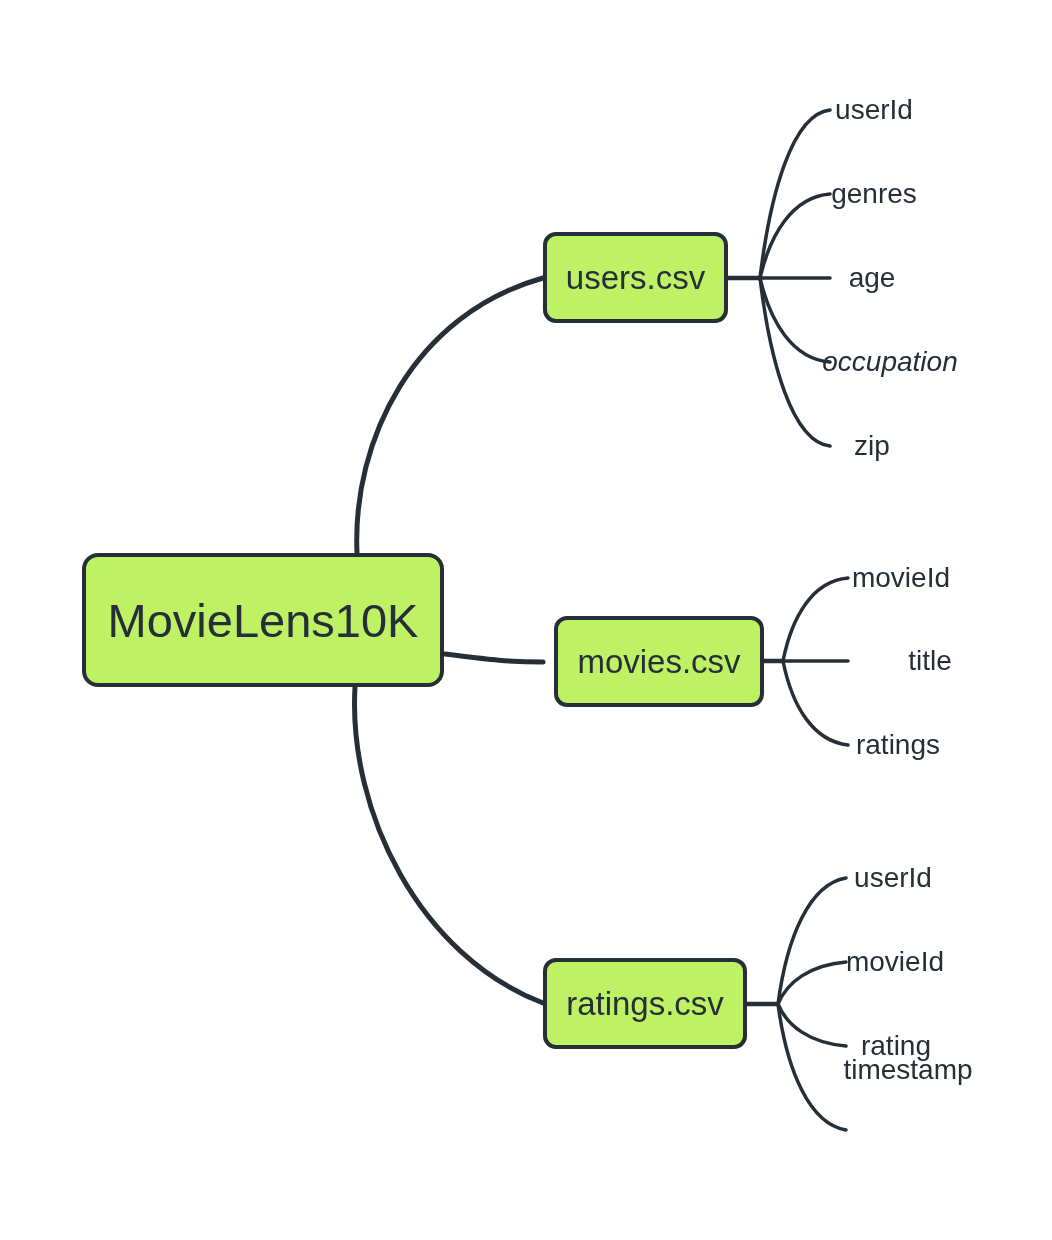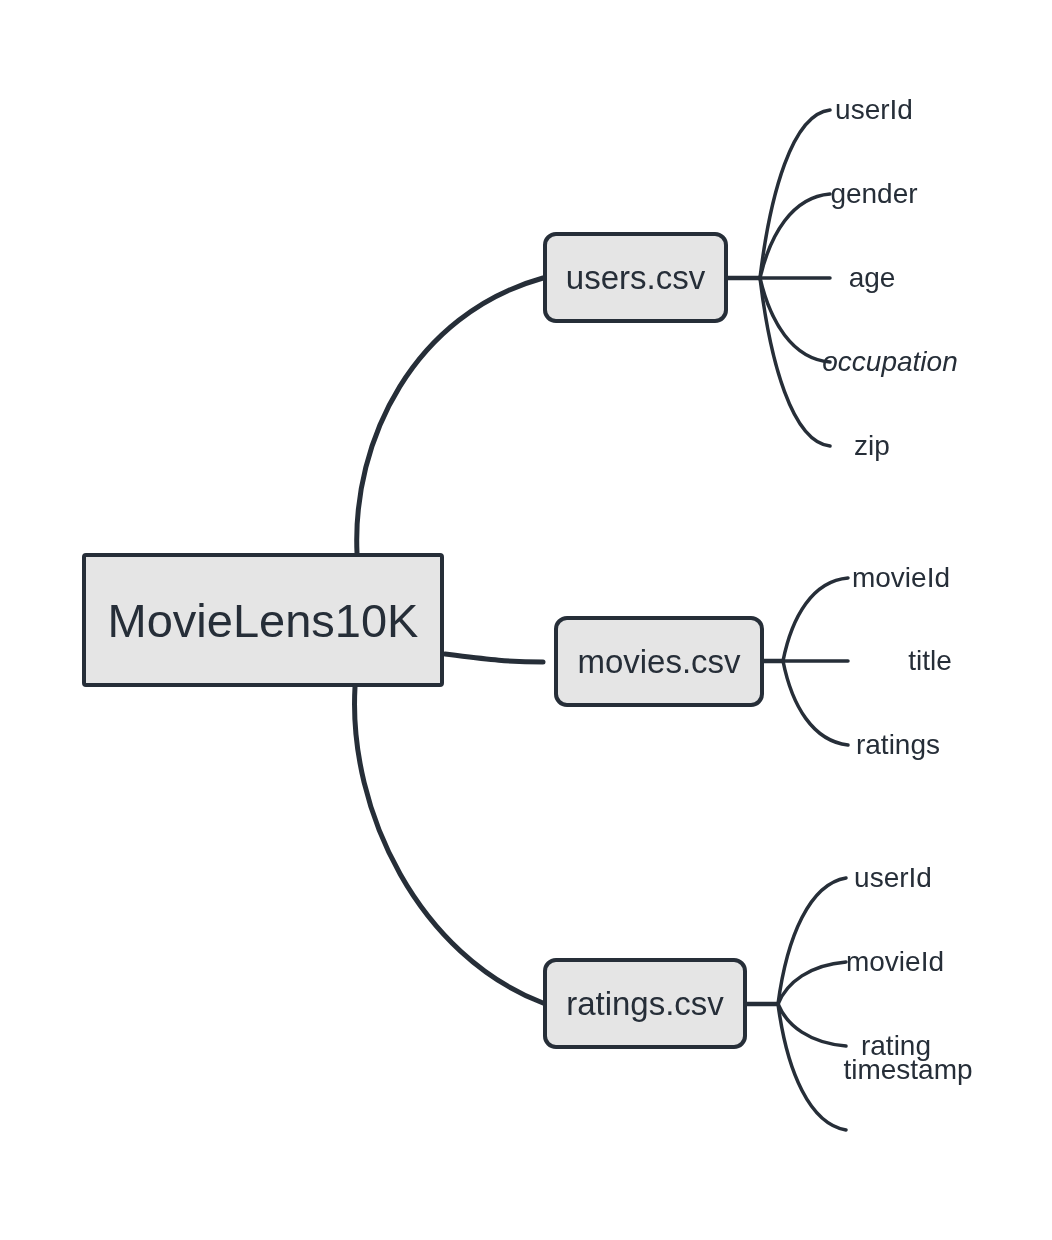--- a/index.html
+++ b/index.html
@@ -29,30 +29,30 @@
     stroke-linecap: round;
   }
   .edge-main { stroke-width: 5px; }
   .edge-stub { stroke-width: 4.5px; }
   .edge-leaf { stroke-width: 3.5px; }
   .node {
     position: absolute;
     display: flex;
     align-items: center;
     justify-content: center;
-    background: #e5e5e5;
+    background: #bef264;
     border: 4px solid #262e38;
     box-sizing: border-box;
   }
   .node-root {
     left: 82px;
     top: 553px;
     width: 362px;
     height: 134px;
-    border-radius: 4px;
+    border-radius: 16px;
     font-size: 47px;
   }
   .node-file {
     border-radius: 13px;
     font-size: 33px;
   }
   .node-users   { left: 543px; top: 232px; width: 185px; height: 91px; }
   .node-movies  { left: 543px; top: 616px; width: 210px; height: 91px; margin-left: 11px; }
   .node-ratings { left: 543px; top: 958px; width: 204px; height: 91px; }
   .leaf {
@@ -100,21 +100,21 @@
     <span>users.csv</span>
   </div>
   <div class="node node-file node-movies">
     <span>movies.csv</span>
   </div>
   <div class="node node-file node-ratings">
     <span>ratings.csv</span>
   </div>
 
   <div class="leaf" style="left:874px; top:110px;">userId</div>
-  <div class="leaf" style="left:874px; top:194px;">gender</div>
+  <div class="leaf" style="left:874px; top:194px;">genres</div>
   <div class="leaf" style="left:872px; top:278px;">age</div>
   <div class="leaf" style="left:890px; top:362px;font-style:italic;">occupation</div>
   <div class="leaf" style="left:872px; top:446px;">zip</div>
 
   <div class="leaf" style="left:901px; top:578px;">movieId</div>
   <div class="leaf" style="left:898px; top:661px;margin-left:32px;">title</div>
   <div class="leaf" style="left:898px; top:745px;">ratings</div>
 
   <div class="leaf" style="left:893px; top:878px;">userId</div>
   <div class="leaf" style="left:895px; top:962px;">movieId</div>

